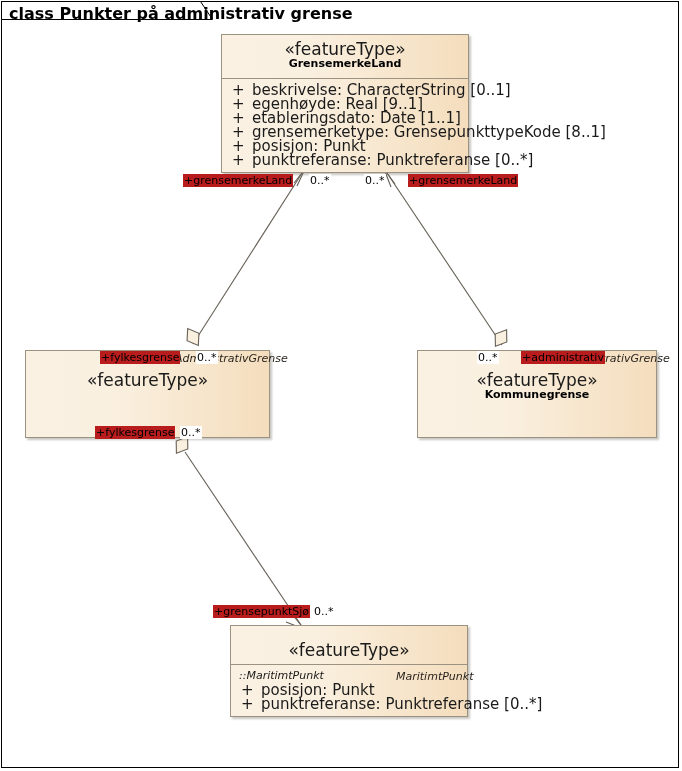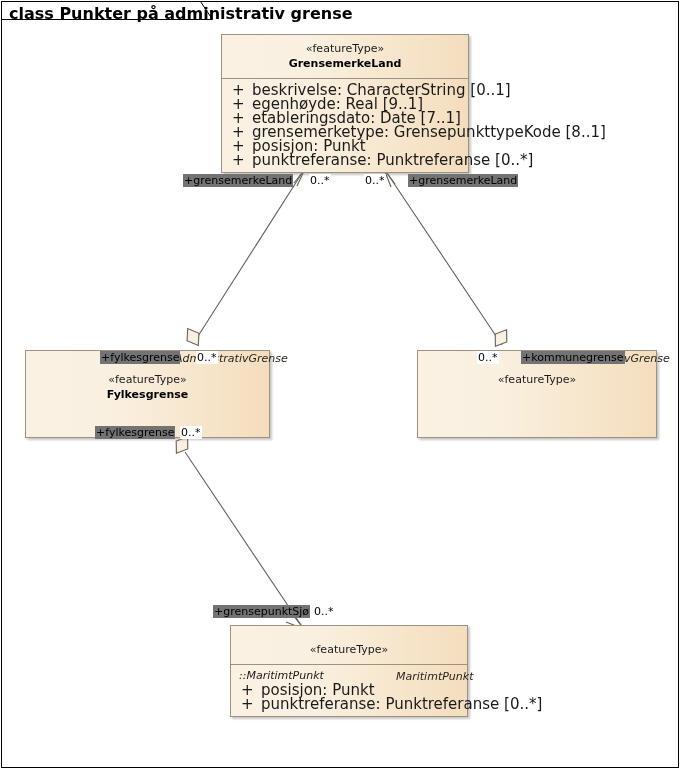--- a/index.html
+++ b/index.html
@@ -71,21 +71,21 @@
     border: 1px solid #9b9282;
     background: linear-gradient(to right, #faf1e3 0%, #faf0e0 35%, #f7e6cd 70%, #f4ddbd 100%);
     box-shadow: 2px 2px 2px rgba(120,115,105,0.40);
     z-index: 10;
   }
   .uml-class .compartment-header {
     padding: 7px 4px 7px 4px;
     text-align: center;
   }
   .uml-class .stereotype {
-    font-size: 11px;
+    font-size: 17px;
     color: #1a1a1a;
     line-height: 14px;
     white-space: nowrap;
   }
   .uml-class .classname {
     font-size: 11px;
     font-weight: bold;
     color: #000000;
     line-height: 15px;
     white-space: nowrap;
@@ -132,21 +132,21 @@
     color: #231f1a;
     white-space: nowrap;
     z-index: 12;
   }
 
   
   .conn-label {
     position: absolute;
     font-size: 11px;
     color: #000000;
-    background: #737373;
+    background: #b91c1c;
     white-space: nowrap;
     line-height: 13px;
     padding: 0 1px;
     z-index: 20;
   }
   .conn-mult {
     position: absolute;
     font-size: 11px;
     color: #000000;
     background: #ffffff;
@@ -194,38 +194,38 @@
 
 <div class="uml-class" id="cls-grensemerkeland" style="left:221px; top:34px; width:248px;">
   <div class="compartment-header">
     <div class="stereotype">«featureType»</div>
     <div class="classname">GrensemerkeLand</div>
   </div>
   <div class="divider"></div>
   <div class="compartment-attrs">
     <span class="attr-row"><span class="vis">+</span><span>beskrivelse: CharacterString [0..1]</span></span>
     <span class="attr-row"><span class="vis">+</span><span>egenhøyde: Real [9..1]</span></span>
-    <span class="attr-row"><span class="vis">+</span><span>etableringsdato: Date [7..1]</span></span>
+    <span class="attr-row"><span class="vis">+</span><span>etableringsdato: Date [1..1]</span></span>
     <span class="attr-row"><span class="vis">+</span><span>grensemerketype: GrensepunkttypeKode [8..1]</span></span>
     <span class="attr-row"><span class="vis">+</span><span>posisjon: Punkt</span></span>
     <span class="attr-row"><span class="vis">+</span><span>punktreferanse: Punktreferanse [0..*]</span></span>
   </div>
 </div>
 
 <div class="uml-class" id="cls-fylkesgrense" style="left:25px; top:350px; width:245px; height:88px;">
   <div class="compartment-header" style="padding-top:22px;">
     <div class="stereotype">«featureType»</div>
-    <div class="classname">Fylkesgrense</div>
   </div>
 </div>
 <span class="parent-type" style="left:175px; top:352px;">AdministrativGrense</span>
 
 <div class="uml-class" id="cls-kommunegrense" style="left:417px; top:350px; width:240px; height:88px;">
   <div class="compartment-header" style="padding-top:22px;">
     <div class="stereotype">«featureType»</div>
+    <div class="classname">Kommunegrense</div>
   </div>
 </div>
 <span class="parent-type" style="left:557px; top:352px;">AdministrativGrense</span>
 
 <div class="uml-class" id="cls-grensepunktsjo" style="left:230px; top:625px; width:238px;">
   <div class="compartment-header" style="padding-top:17px;">
     <div class="stereotype">«featureType»</div>
   </div>
   <div class="divider"></div>
   <div class="compartment-attrs">
@@ -242,16 +242,16 @@
 <span class="conn-mult" style="left:364px; top:174px;">0..*</span>
 <span class="conn-label" style="left:408px; top:174px;">+grensemerkeLand</span>
 
 <span class="conn-label" style="left:100px; top:351px;">+fylkesgrense</span>
 <span class="conn-mult" style="left:196px; top:351px;">0..*</span>
 
 <span class="conn-label" style="left:95px; top:426px;">+fylkesgrense</span>
 <span class="conn-mult" style="left:180px; top:426px;">0..*</span>
 
 <span class="conn-mult" style="left:477px; top:351px;">0..*</span>
-<span class="conn-label" style="left:521px; top:351px;">+kommunegrense</span>
+<span class="conn-label" style="left:521px; top:351px;">+administrativ</span>
 
 <span class="conn-label" style="left:213px; top:605px;">+grensepunktSjø</span>
 <span class="conn-mult" style="left:313px; top:605px;">0..*</span>
 
 </body></html>

